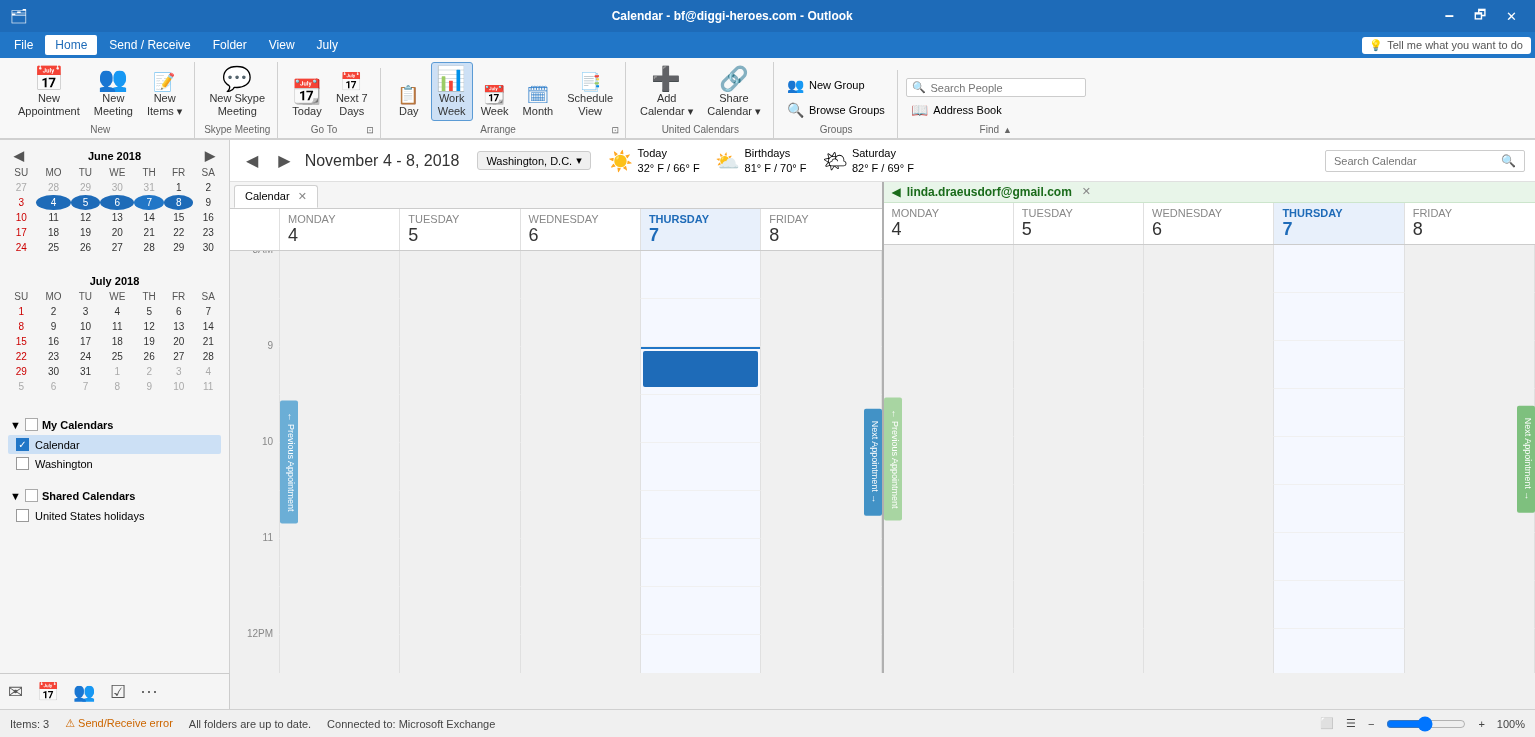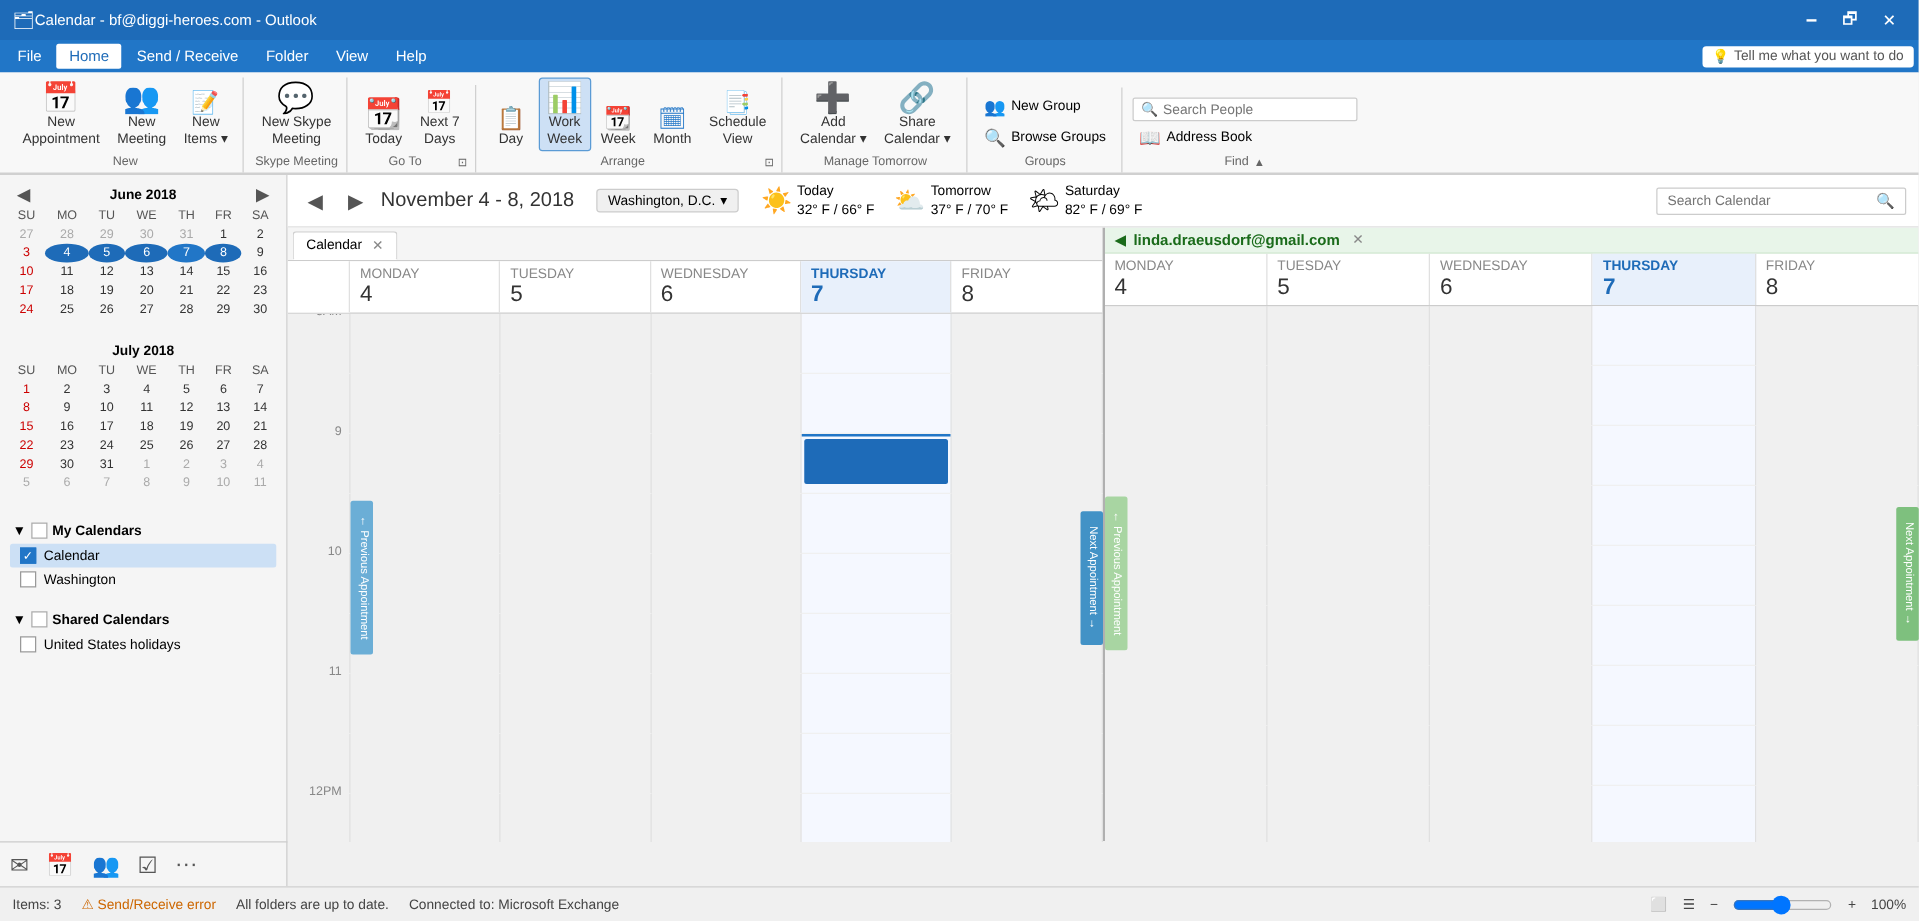--- a/index.html
+++ b/index.html
@@ -9,21 +9,21 @@
     .title-bar {
       background: #1e6bb8;
       height: 32px;
       display: flex;
       align-items: center;
       justify-content: space-between;
       padding: 0 10px;
       color: white;
       font-size: 12px;
     }
-    .title-bar-title { flex: 1; text-align: left; }
+    .title-bar-title { flex: 1; text-align: center; font-weight: bold; }
     .title-bar-controls { display: flex; gap: 4px; }
     .title-bar-btn { background: none; border: none; color: white; font-size: 13px; cursor: pointer; padding: 2px 8px; }
 
     
     .menu-bar {
       background: #2176c7;
       height: 26px;
       display: flex;
       align-items: center;
       padding: 0 4px;
@@ -298,21 +298,21 @@
     <button class="title-bar-btn">✕</button>
   </div>
 </div>
 
 <div class="menu-bar">
   <span class="menu-item">File</span>
   <span class="menu-item active">Home</span>
   <span class="menu-item">Send / Receive</span>
   <span class="menu-item">Folder</span>
   <span class="menu-item">View</span>
-  <span class="menu-item">Help</span>
+  <span class="menu-item">July</span>
   <div class="tell-me">
     <span>💡</span>
     <span>Tell me what you want to do</span>
   </div>
 </div>
 
 <div class="ribbon-wrapper">
   <div class="ribbon-row">
 
     <div class="rg">
@@ -393,21 +393,21 @@
       <div class="rg-btns">
         <button class="rb">
           <span class="ico">➕</span>
           <span class="lbl">Add<br>Calendar ▾</span>
         </button>
         <button class="rb">
           <span class="ico">🔗</span>
           <span class="lbl">Share<br>Calendar ▾</span>
         </button>
       </div>
-      <div class="rg-label">Manage Tomorrow</div>
+      <div class="rg-label">United Calendars</div>
     </div>
 
     <div class="rg">
       <div class="rg-btns" style="align-items:flex-start; padding-top:4px;">
         <div style="display:flex;flex-direction:column;gap:3px;">
           <button class="rb-sm">
             <span class="ico">👥</span>
             <span>New Group</span>
           </button>
           <button class="rb-sm">
@@ -630,22 +630,22 @@
         <div class="weather-item">
           <span class="weather-icon">☀️</span>
           <div class="weather-text">
             <div>Today</div>
             <div>32° F / 66° F</div>
           </div>
         </div>
         <div class="weather-item">
           <span class="weather-icon">⛅</span>
           <div class="weather-text">
-            <div>Tomorrow</div>
-            <div>37° F / 70° F</div>
+            <div>Birthdays</div>
+            <div>81° F / 70° F</div>
           </div>
         </div>
         <div class="weather-item">
           <span class="weather-icon">🌤</span>
           <div class="weather-text">
             <div>Saturday</div>
             <div>82° F / 69° F</div>
           </div>
         </div>
       </div>

